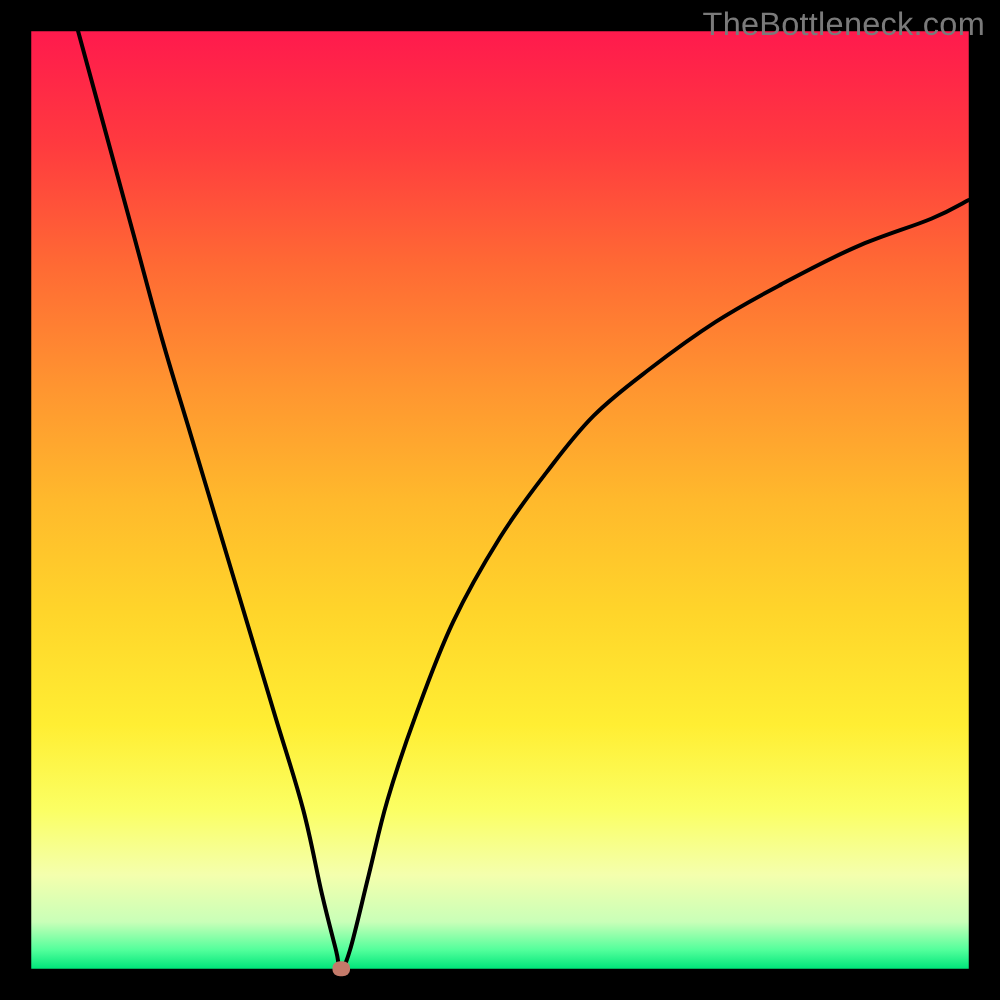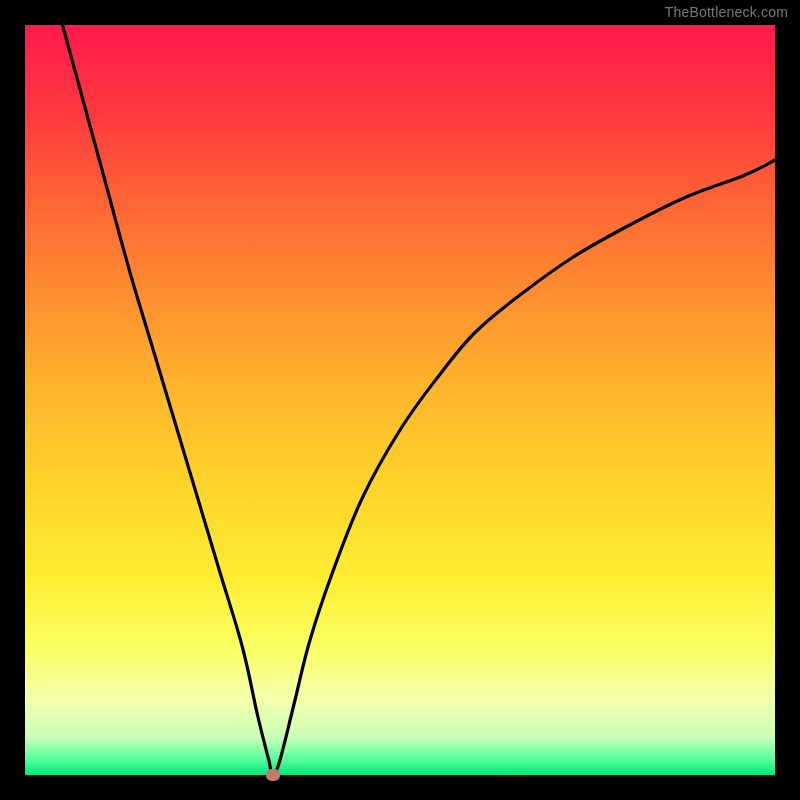--- a/index.html
+++ b/index.html
@@ -39,21 +39,21 @@
       #c9ffb8 95%,
       #52ff9b 98%,
       #00e57a 100%
     );
   }
   .watermark {
     position: absolute;
     top: 4px;
     right: 12px;
     color: #7a7a7a;
-    font-size: 14px;
+    font-size: 26px;
     font-weight: 500;
     letter-spacing: 0.2px;
     z-index: 5;
   }
   svg.curve {
     position: absolute;
     left: 0;
     top: 0;
     width: 750px;
     height: 750px;

